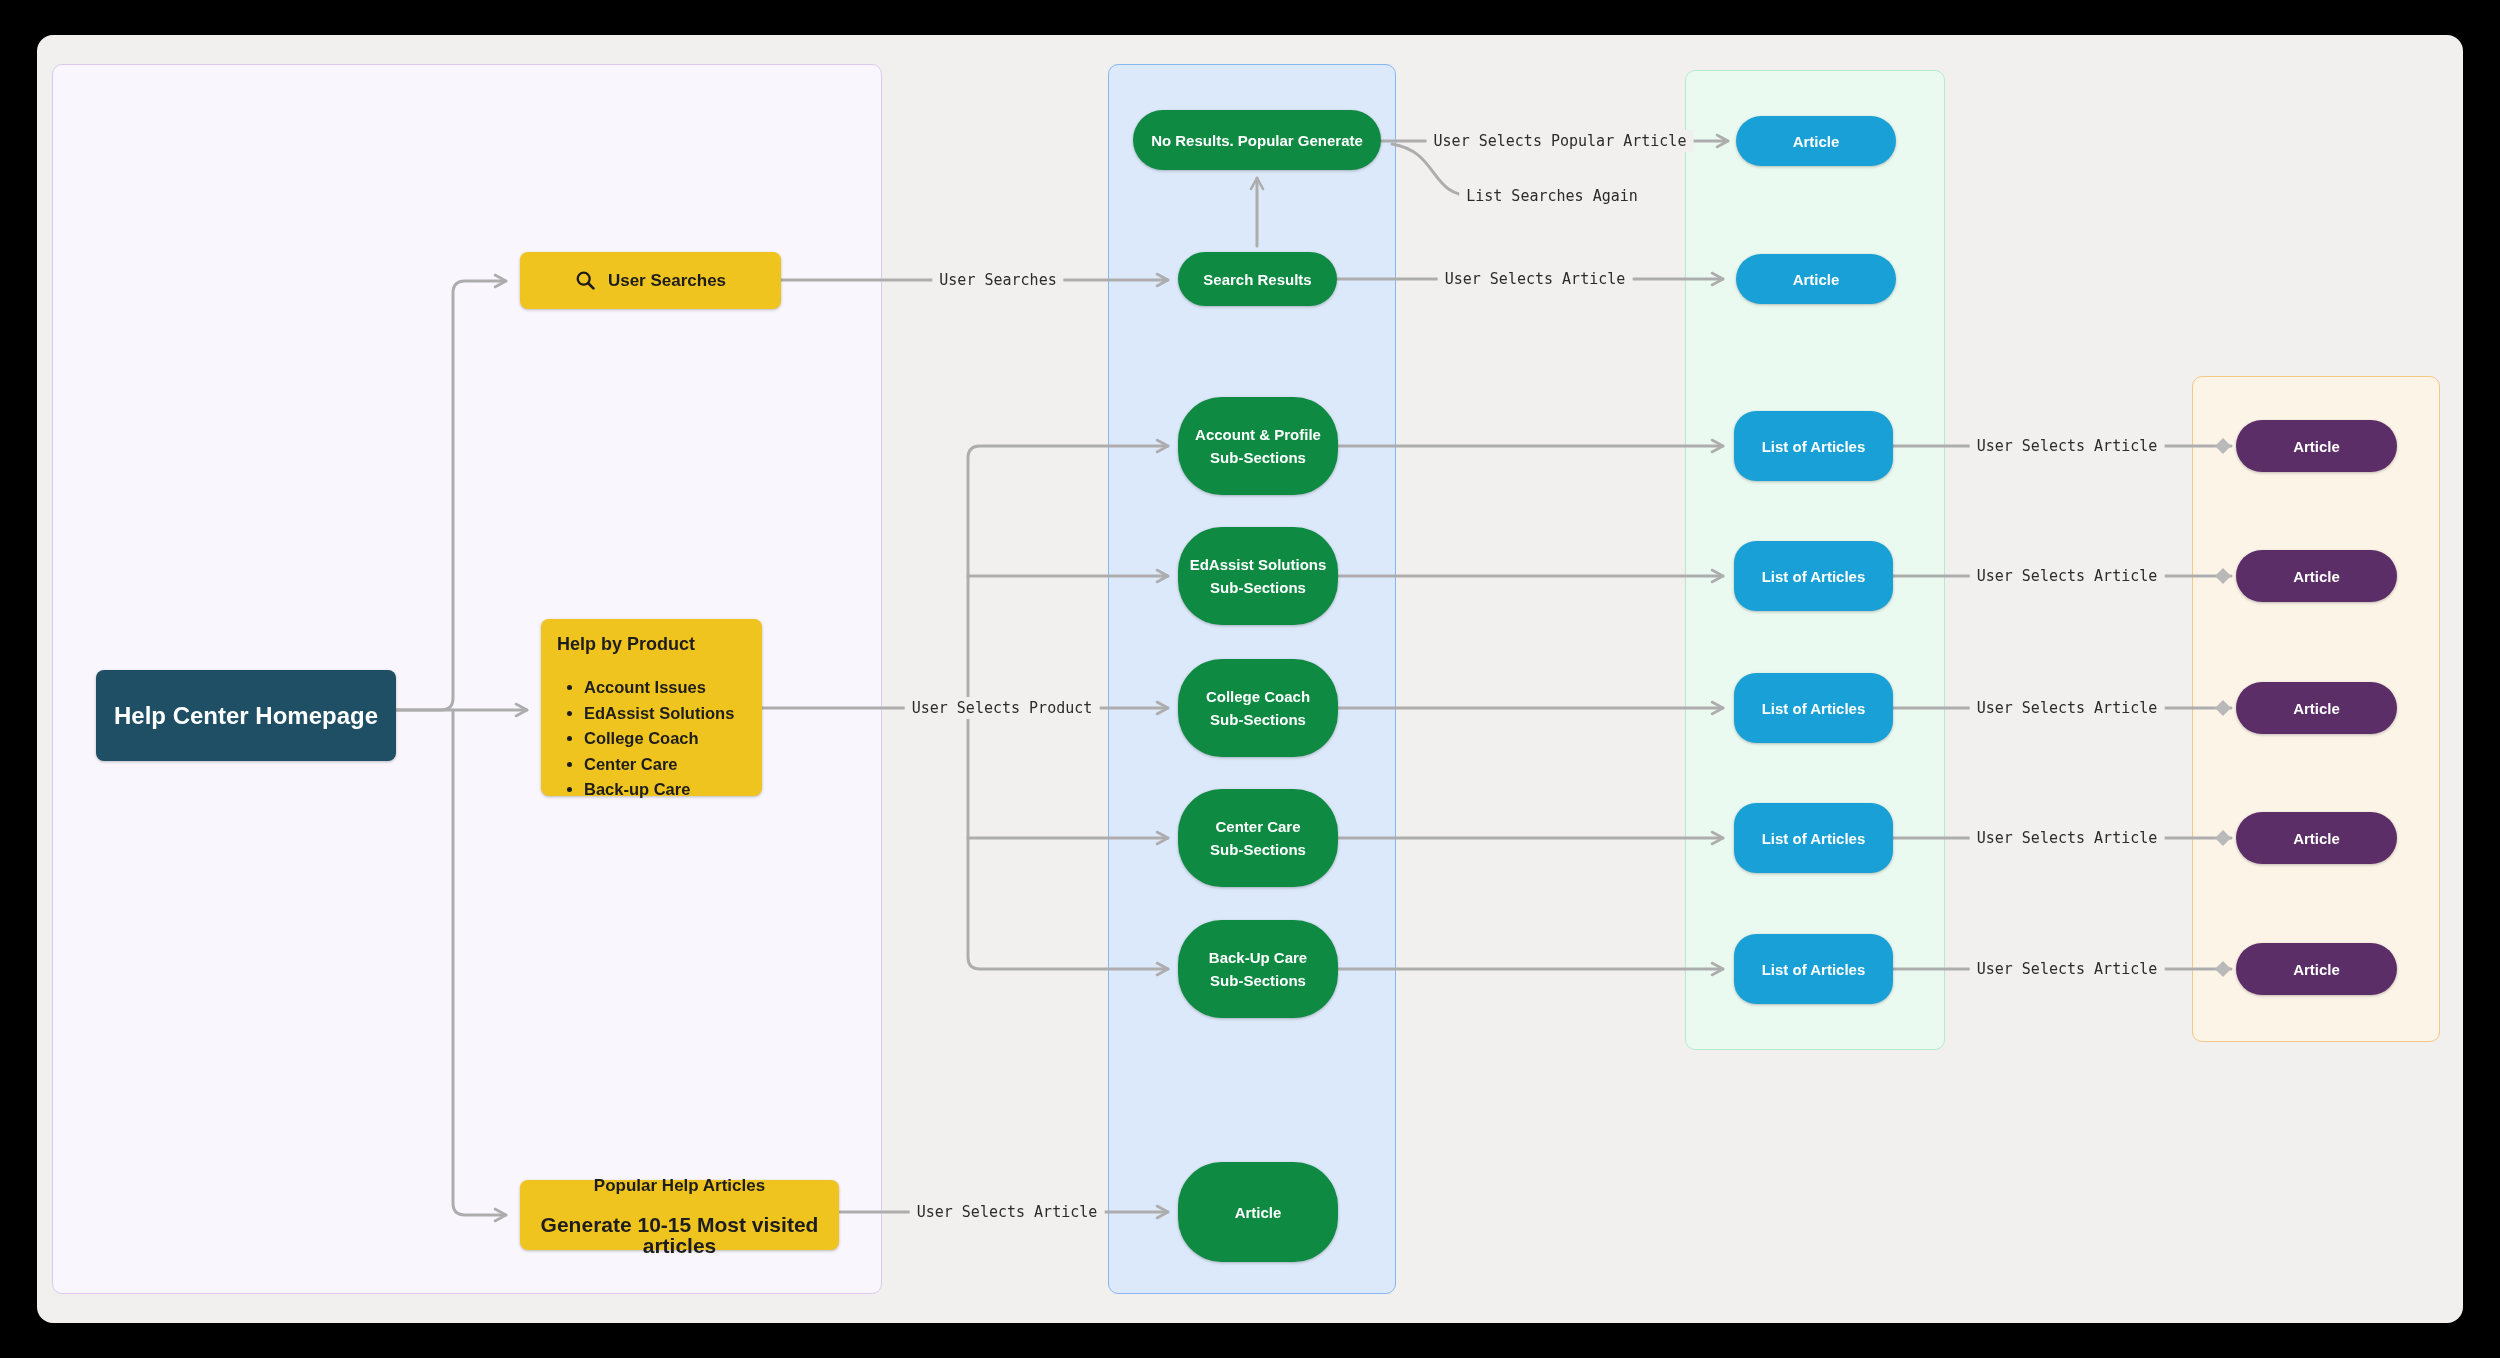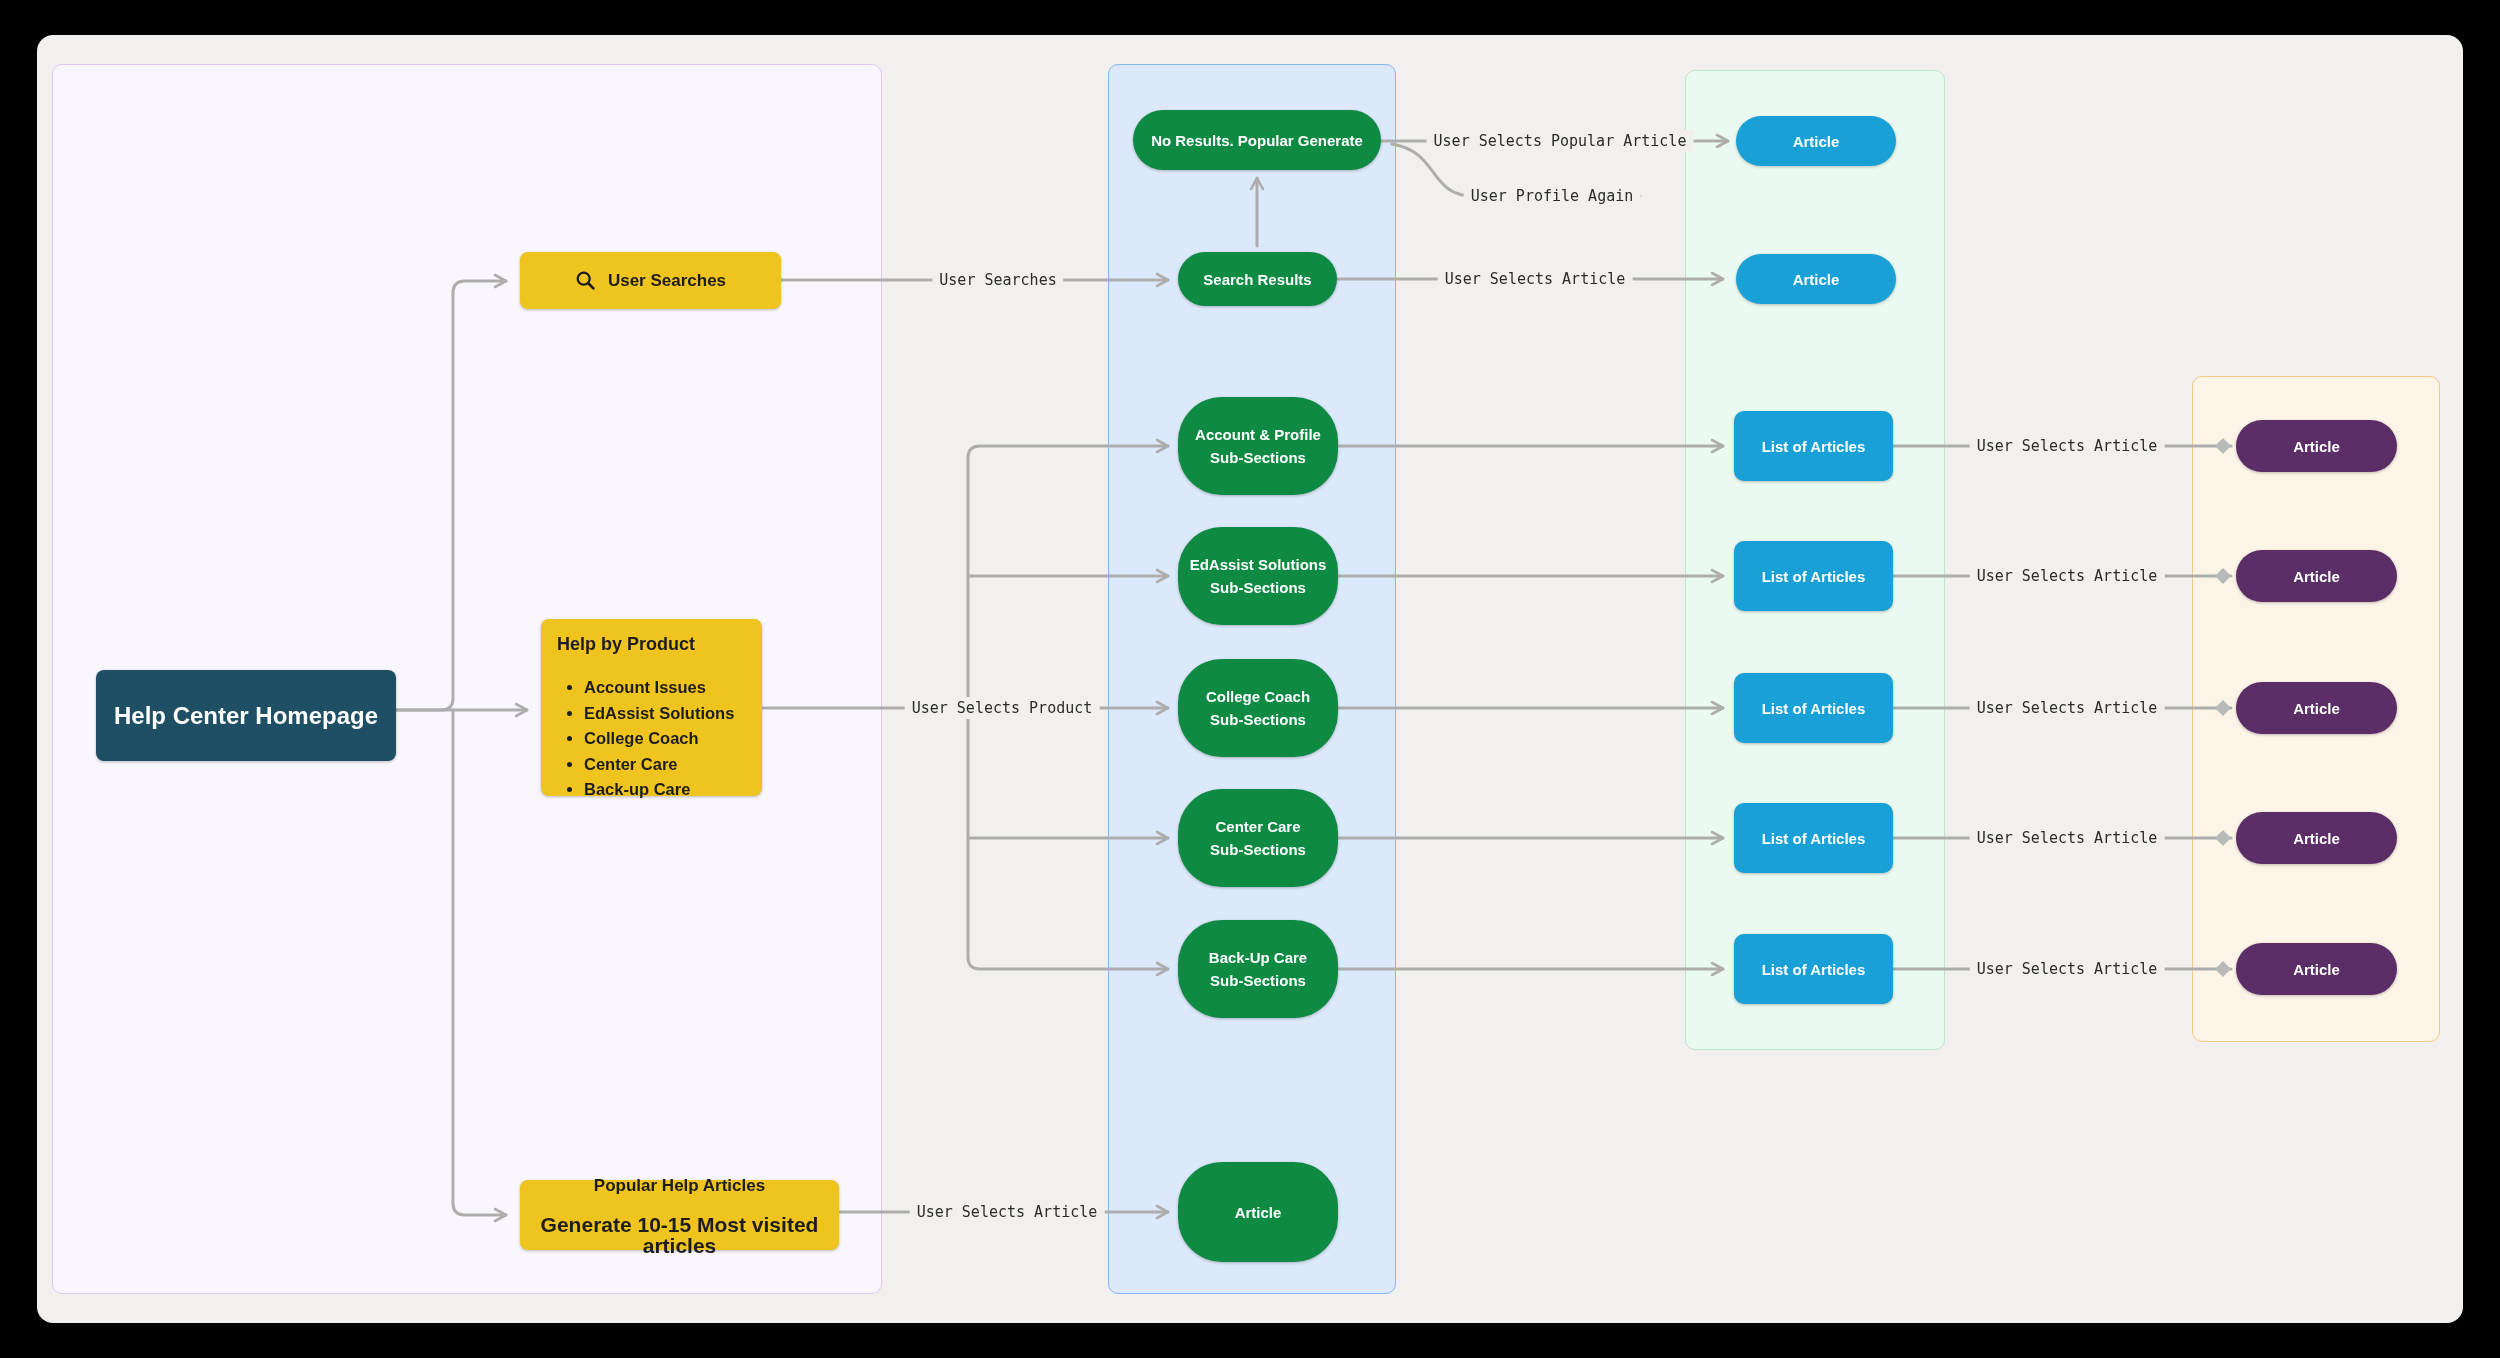--- a/index.html
+++ b/index.html
@@ -28,21 +28,21 @@
   .node-help-by-product{align-items:flex-start;justify-content:flex-start;text-align:left;
         padding:13px 16px;font-weight:normal;}
   .node-help-by-product .hbp-title{font-weight:bold;font-size:18px;line-height:24px;}
   .node-help-by-product ul{margin:3px 0 0 0;padding-left:27px;font-size:16.5px;line-height:25.5px;font-weight:bold;}
   .node-popular .pop-title{font-weight:bold;font-size:17px;line-height:24px;}
   .node-popular .pop-sub{font-weight:bold;font-size:21px;line-height:21px;}
 
   .sm{font-size:15px;line-height:23px;}
   .pill{border-radius:28px;}
   .squircle{border-radius:44px;}
-  .rrect{border-radius:10px;}
+  .rrect{border-radius:22px;}
 
   .elabel{position:absolute;transform:translate(-50%,-50%);white-space:nowrap;
           font-family:"DejaVu Sans Mono",monospace;font-size:15px;color:#2b2b2b;
           background:#f1f0ee;padding:2px 7px;}
 </style>
 </head>
 <body>
 
 <div class="frame">
   <div class="canvas">
@@ -198,21 +198,21 @@
   <div class="node purple pill sm" style="left:2236px;top:943px;width:161px;height:52px;">
     <span>Article</span>
   </div>
 
   <div class="node green squircle sm" style="left:1178px;top:1162px;width:160px;height:100px;">
     <span>Article</span>
   </div>
 
   <div class="elabel" style="left:998px;top:280px;">User Searches</div>
   <div class="elabel" style="left:1560px;top:141px;">User Selects Popular Article</div>
-  <div class="elabel" style="left:1552px;top:196px;">User Profile Again</div>
+  <div class="elabel" style="left:1552px;top:196px;">List Searches Again</div>
   <div class="elabel" style="left:1535px;top:279px;">User Selects Article</div>
   <div class="elabel" style="left:1002px;top:708px;">User Selects Product</div>
   <div class="elabel" style="left:2067px;top:446px;">User Selects Article</div>
   <div class="elabel" style="left:2067px;top:576px;">User Selects Article</div>
   <div class="elabel" style="left:2067px;top:708px;">User Selects Article</div>
   <div class="elabel" style="left:2067px;top:838px;">User Selects Article</div>
   <div class="elabel" style="left:2067px;top:969px;">User Selects Article</div>
   <div class="elabel" style="left:1007px;top:1212px;">User Selects Article</div>
 </div>
 

